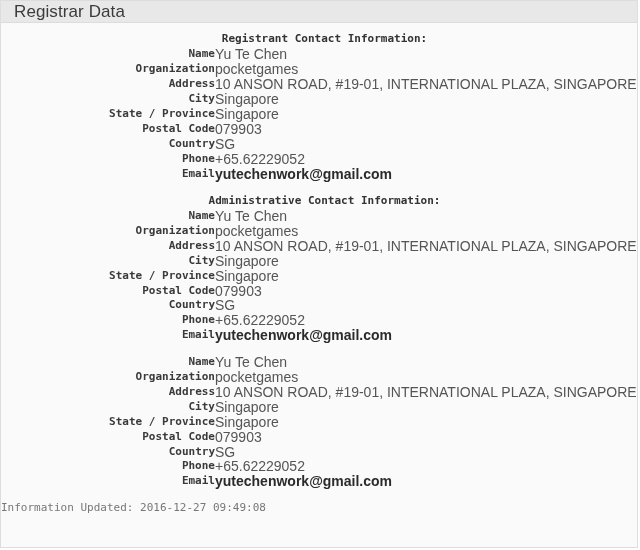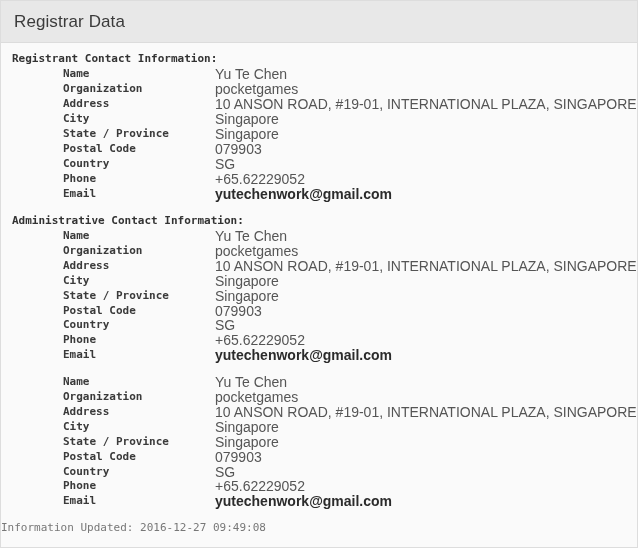--- a/index.html
+++ b/index.html
@@ -17,21 +17,21 @@
     width: 638px;
     height: 548px;
     border: 1px solid #dddddd;
     background: #fafafa;
     box-sizing: border-box;
     display: flex;
     flex-direction: column;
     position: relative;
   }
   .panel-header {
-    height: 42px;
+    height: 22px;
     background: #e8e8e8;
     border-bottom: 1px solid #dcdcdc;
     box-sizing: border-box;
     display: flex;
     align-items: center;
     justify-content: space-between;
     padding: 0 9px 0 13px;
     flex: 0 0 auto;
   }
   .panel-title {
@@ -78,35 +78,37 @@
   }
   .section-title {
     font-family: "DejaVu Sans Mono", "Liberation Mono", monospace;
     font-size: 11px;
     font-weight: bold;
     color: #333333;
     padding-left: 11px;
     line-height: 14.9px;
     margin-bottom: 0.5px;
     white-space: nowrap;
+    text-align: center;
   }
   .field-row {
     display: flex;
     line-height: 14.9px;
     white-space: nowrap;
   }
   .field-label {
     width: 214px;
     padding-left: 62px;
     box-sizing: border-box;
     font-weight: bold;
     color: #3a3a3a;
     font-family: "DejaVu Sans Mono", "Liberation Mono", monospace;
     font-size: 11px;
     flex: 0 0 auto;
+    text-align: right;
   }
   .field-value {
     color: #555555;
     font-family: Liberation Sans, sans-serif;
     font-size: 14px;
     font-weight: normal;
     flex: 1 1 auto;
   }
   .field-value.email {
     font-weight: bold;

